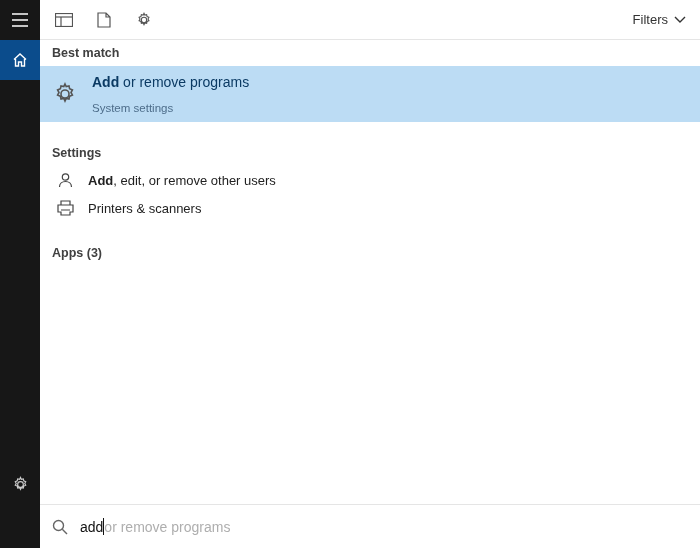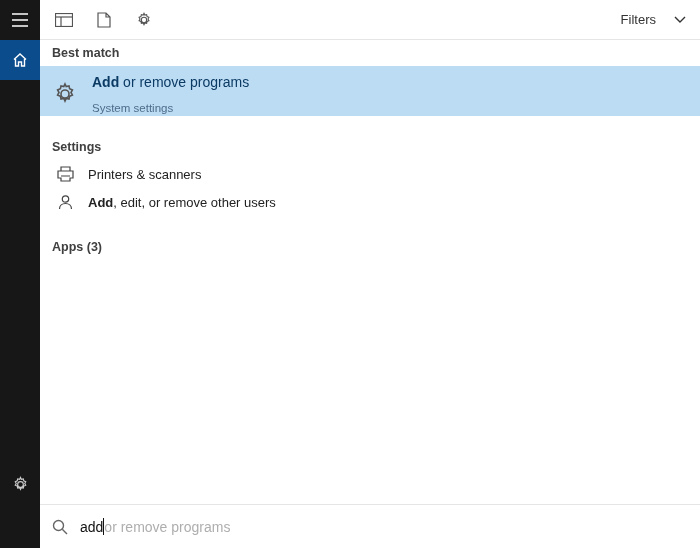--- a/index.html
+++ b/index.html
@@ -42,21 +42,21 @@
     padding: 0 8px 0 4px;
   }
   .topbar-left { display: flex; gap: 0; }
   .top-btn {
     width: 40px; height: 38px;
     display: flex; align-items: center; justify-content: center;
     color: #555; cursor: pointer;
   }
   .topbar-spacer { flex: 1; }
   .filters {
-    display: flex; align-items: center; gap: 18px;
+    display: flex; align-items: center; gap: 6px;
     color: #333; cursor: pointer; font-size: 13px; padding: 0 6px 0 0;
   }
 
   
   .content { flex: 1; overflow: hidden; }
   .section-header {
     padding: 6px 12px;
     font-weight: 600;
     color: #404040;
     font-size: 12.5px;
@@ -64,21 +64,21 @@
   .section-header.sub { padding-top: 24px; }
   .result {
     display: flex;
     align-items: center;
     padding: 6px 12px;
     gap: 14px;
     cursor: pointer;
   }
   .result.selected {
     background: #bcdcf4;
-    padding-top: 8px; padding-bottom: 2px; align-items: center;
+    padding-top: 8px; padding-bottom: 8px; align-items: center;
   }
   .result .icon {
     width: 26px; height: 26px;
     display: flex; align-items: center; justify-content: center;
     color: #444;
   }
   .result.selected .icon { color: #555; }
   .result .text { display: flex; flex-direction: column; }
   .result .title { font-size: 13.5px; color: #222; }
   .result .title .bold { font-weight: 600; }
@@ -184,38 +184,38 @@
         <div class="text">
           <div class="title"><span class="bold">Add</span><span> or remove programs</span></div>
           <div class="subtitle">System settings</div>
         </div>
       </div>
 
       <div class="section-header sub">Settings</div>
 
       <div class="result small">
         <div class="icon">
-          <svg width="17" height="16" viewBox="0 0 17 16">
-              <path fill="none" stroke="#444" stroke-width="1.2" d="M4 5V1h9v4M1 5h15v7h-3v3H4v-3H1zM4 10h9"></path>
-            </svg>
-        </div>
-        <div class="text">
-            <div class="title"><span class="bold"></span><span>Printers &amp; scanners</span></div>
-          </div>
-      </div>
-
-      <div class="result small">
-        <div class="icon">
           <svg width="15" height="16" viewBox="0 0 15 16">
               <circle cx="7.5" cy="5" r="3.2" fill="none" stroke="#444" stroke-width="1.2"></circle>
               <path fill="none" stroke="#444" stroke-width="1.2" d="M1.5 15c0-3.3 2.7-5.5 6-5.5s6 2.2 6 5.5"></path>
             </svg>
         </div>
         <div class="text">
             <div class="title"><span class="bold">Add</span><span>, edit, or remove other users</span></div>
+          </div>
+      </div>
+
+      <div class="result small">
+        <div class="icon">
+          <svg width="17" height="16" viewBox="0 0 17 16">
+              <path fill="none" stroke="#444" stroke-width="1.2" d="M4 5V1h9v4M1 5h15v7h-3v3H4v-3H1zM4 10h9"></path>
+            </svg>
+        </div>
+        <div class="text">
+            <div class="title"><span class="bold"></span><span>Printers &amp; scanners</span></div>
           </div>
       </div>
 
 
       <div class="section-header sub">Apps (3)</div>
 
     </div>
 
     <div class="searchbar">
       <span class="sicon">

